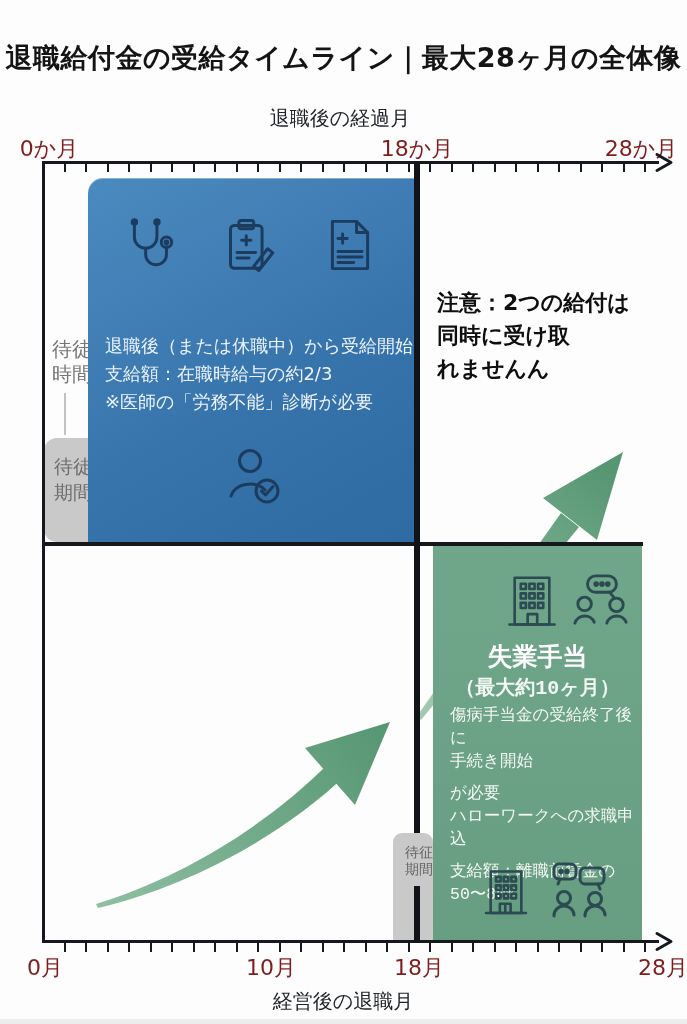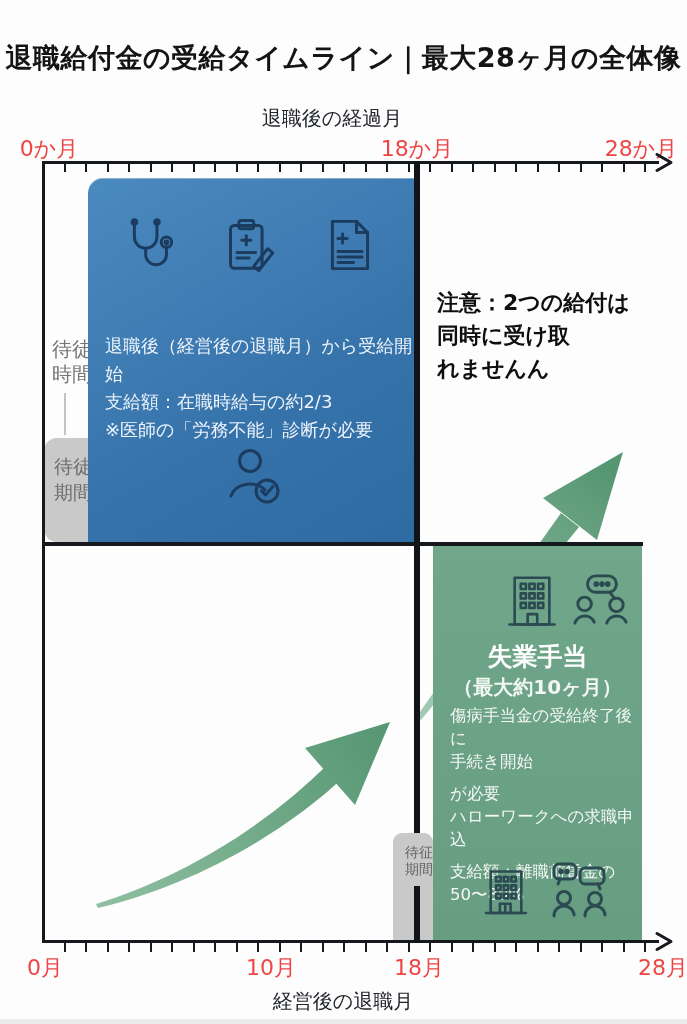--- a/index.html
+++ b/index.html
@@ -9,21 +9,21 @@
     font-family:"DejaVu Sans","Liberation Sans",sans-serif;
     color:var(--ink,#141414);
   }
   .abs{position:absolute;}
   
   .title{
     left:0;right:0;top:40px;text-align:center;
     font-size:27px;font-weight:700;letter-spacing:.5px;color:var(--ink);
   }
   .axis-caption{font-size:20px;color:#20242a;text-align:center;}
-  .tick-label{font-size:22px;color:#ef4444;transform:translateX(-50%);white-space:nowrap;}
+  .tick-label{font-size:22px;color:#7f1d1d;transform:translateX(-50%);white-space:nowrap;}
   
   .h-line,.v-line{background:#15181c;z-index:4;}
   .h-line{height:3px;}
   .v-line{width:3px;}
   .thick-line{background:#101318;width:6px;z-index:4;}
   .tick{position:absolute;width:2px;background:#15181c;}
   .axes{z-index:4;}
   
   .card-blue{
     left:88px;top:178px;width:328px;height:365px;z-index:3;
@@ -34,20 +34,21 @@
   .card-blue .heading{
     position:absolute;left:17px;top:112px;width:300px;
     font-size:24px;font-weight:700;color:#fff;white-space:nowrap;
   }
   .card-blue .body{position:absolute;left:17px;top:154px;font-size:18px;line-height:28px;color:#eef4fb;}
   .icon{color:var(--icon-navy);z-index:3;}
   .card-green .icon{color:var(--icon-slate);}
   .card-green{
     left:433px;top:546px;width:209px;height:394px;z-index:3;
     background:linear-gradient(180deg,var(--green-a) 0%,var(--green-b) 100%);
+    font-family:Liberation Mono, monospace;
   }
   .card-green .heading{
     position:absolute;left:0;top:94px;width:100%;text-align:center;
     font-size:25px;font-weight:700;color:#fff;
   }
   .card-green .subheading{
     position:absolute;left:0;top:128px;width:100%;text-align:center;
     font-size:20px;font-weight:600;color:#f2f7f3;
   }
   .card-green .body{position:absolute;left:17px;top:158px;width:185px;font-size:16.5px;line-height:23px;color:#f4f8f4;}
@@ -89,21 +90,21 @@
       <path fill="url(#gArr1)" d="M 96 904 C 180 878 265 828 332 760 L 347 774 C 282 836 190 886 98 908 Z"></path>
       <path fill="url(#gArr1)" d="M 390 722 L 355 805 L 305 748 Z"></path>
     </g>
     <g>
       <path fill="url(#gArr2)" d="M 417 716 L 561 513 L 579 527 L 421 720 Z"></path>
       <path fill="url(#gArr2)" d="M 623 452 L 597 540 L 543 498 Z"></path>
     </g>
   </svg>
 
   <div class="abs title">退職給付金の受給タイムライン｜最大28ヶ月の全体像</div>
-  <div class="abs axis-caption" style="left:232px;top:105px;width:200px;">退職後の経過月</div>
+  <div class="abs axis-caption" style="left:240px;top:105px;width:200px;">退職後の経過月</div>
   <div class="abs tick-label" style="left:49px;top:134px;">0か月</div>
   <div class="abs tick-label" style="left:417px;top:134px;">18か月</div>
   <div class="abs tick-label" style="left:641px;top:134px;">28か月</div>
 
   <div class="abs gray-text" style="left:40px;top:337px;width:52px;z-index:2;">
     <div>待徒</div>
     <div>時間</div>
   </div>
   <div class="abs connector"></div>
 
@@ -130,21 +131,21 @@
       <path d="M14 37 h20 M14 43 h13"></path>
       <path d="M32 52 l15 -19 5.5 4.5 -15 19 z"></path>
     </svg>
     <svg class="abs icon" style="left:237px;top:40px;" width="50" height="54" viewBox="0 0 54 58" fill="none" stroke="currentColor" stroke-width="3.2" stroke-linecap="round" stroke-linejoin="round">
       <path d="M8 3.5 h26 l12 12 v39 h-38 z"></path>
       <path d="M34 3.5 v12 h12"></path>
       <path d="M19 17 v10 M14 22 h10"></path>
       <path d="M14 36 h26 M14 42 h26 M14 48 h17"></path>
     </svg>
     <div class="body">
-      <div>退職後（経営後の退職月）から受給開始</div>
+      <div>退職後（または休職中）から受給開始</div>
       <div>支給額：在職時給与の約2/3</div>
       <div>※医師の「労務不能」診断が必要</div>
     </div>
     <svg class="abs icon" style="left:136px;top:268px;" width="58" height="60" viewBox="0 0 58 60" fill="none" stroke="currentColor" stroke-width="3" stroke-linecap="round" stroke-linejoin="round">
       <circle cx="26" cy="15" r="10.5"></circle>
       <path d="M7 50 a19.5 16 0 0 1 34 -6"></path>
       <circle cx="43" cy="45" r="11"></circle>
       <path d="M37.5 45 l4 4 7.5 -8.5"></path>
     </svg>
   </div>

